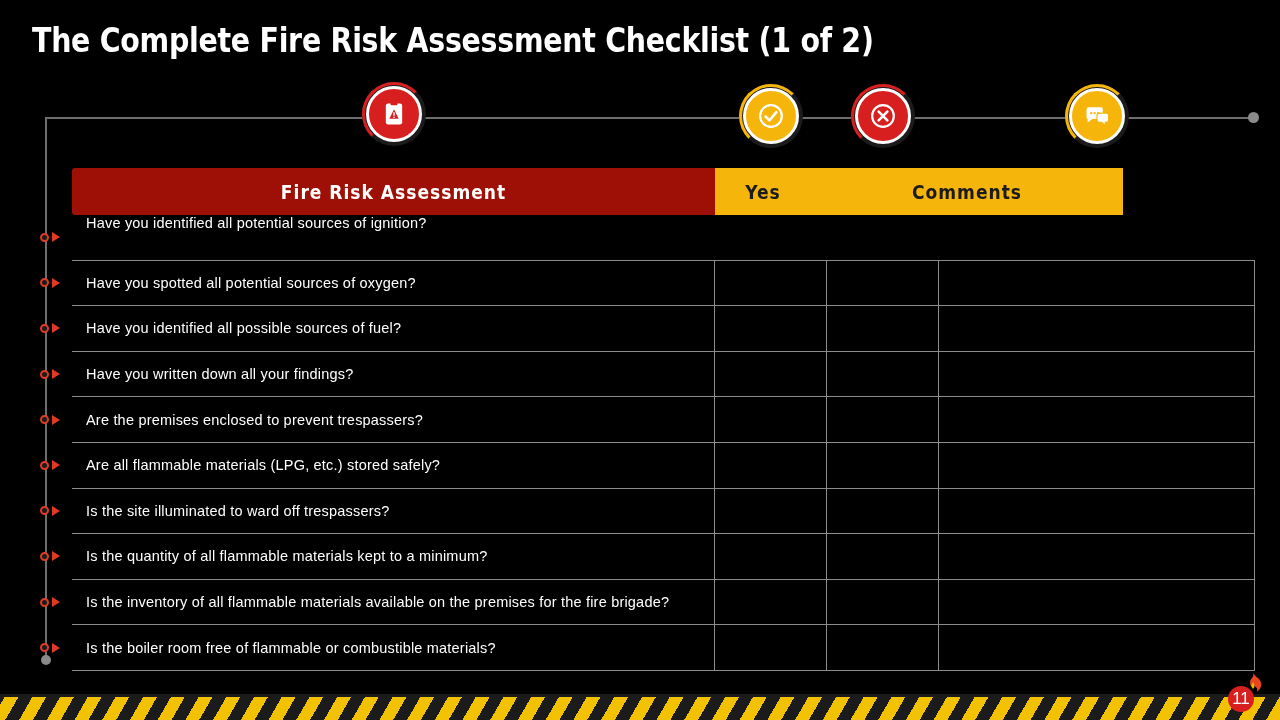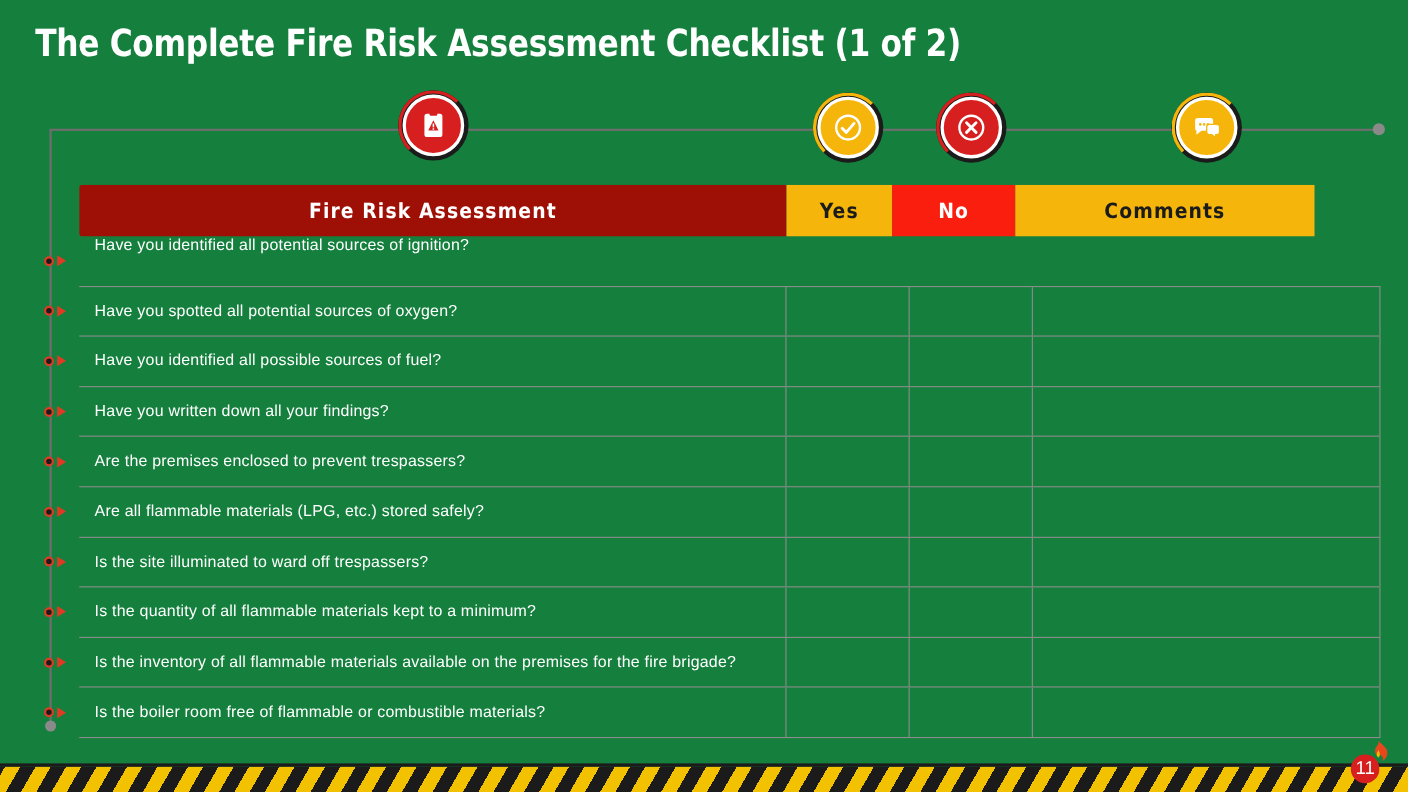--- a/index.html
+++ b/index.html
@@ -5,21 +5,21 @@
   * { box-sizing: border-box; margin: 0; padding: 0; }
   html, body {
     width: 1280px; height: 720px;
     background: #1a1a1a;
     font-family: "Liberation Sans", sans-serif;
     overflow: hidden;
   }
   .slide {
     position: relative;
     width: 1280px; height: 720px;
-    background: #15803d;
+    background: #000000;
   }
   
   .title {
     position: absolute;
     left: 32px; top: 20px;
     color: #ffffff;
     font-size: 34px;
     font-weight: bold;
     letter-spacing: -0.3px;
     font-family: "DejaVu Sans Condensed", "Liberation Sans Narrow", "Liberation Sans", sans-serif;
@@ -96,21 +96,21 @@
     display: flex; align-items: center; justify-content: center;
     color: #ffffff;
     font-weight: bold;
     font-size: 19px;
     letter-spacing: 1px;
     font-family: "DejaVu Sans Condensed", "Liberation Sans Narrow", "Liberation Sans", sans-serif;
   }
   .th.c0 { width: 643px; background: #9e1006; }
   .th.c1 { width: 96px; background: #f5b50a; color:#1b1b1b; }
   .th.c2 { width: 112px; background: #fa1e0e; }
-  .th.c3 { width: 272px; background: #f5b50a; color:#1b1b1b; }
+  .th.c3 { width: 312px; background: #f5b50a; color:#1b1b1b; }
 
   .row {
     display: flex;
     height: 45.6px;
     border-bottom: 1px solid #8c8c8c;
     position: relative;
   }
   .row:first-of-type { border-top: none; flex-direction: column; }
   .cell-q {
     width: 643px;
@@ -225,21 +225,20 @@
       <circle cx="10" cy="9.5" r="1" fill="#f5b50a"></circle>
       <circle cx="13" cy="9.5" r="1" fill="#f5b50a"></circle>
       <path d="M12 11.5a2 2 0 0 1 2-2h6a2 2 0 0 1 2 2v4a2 2 0 0 1-2 2h-1v2.5l-3-2.5h-2a2 2 0 0 1-2-2z" fill="#ffffff" stroke="#f5b50a" stroke-width="1"></path>
     </svg>
   </div>
 
   <div class="table">
     <div class="thead">
       <div class="th c0">Fire Risk Assessment</div>
       <div class="th c1">Yes</div>
-      <div class="th c2">No</div>
       <div class="th c3">Comments</div>
     </div>
     <div id="rows">
         <div class="row">
           <div class="marker">
             <span class="ring-dot"></span>
             <span class="tri"></span>
           </div>
           <div class="cell-q">Have you identified all potential sources of ignition?</div>
           <div class="cell-b cell-yes"></div>

